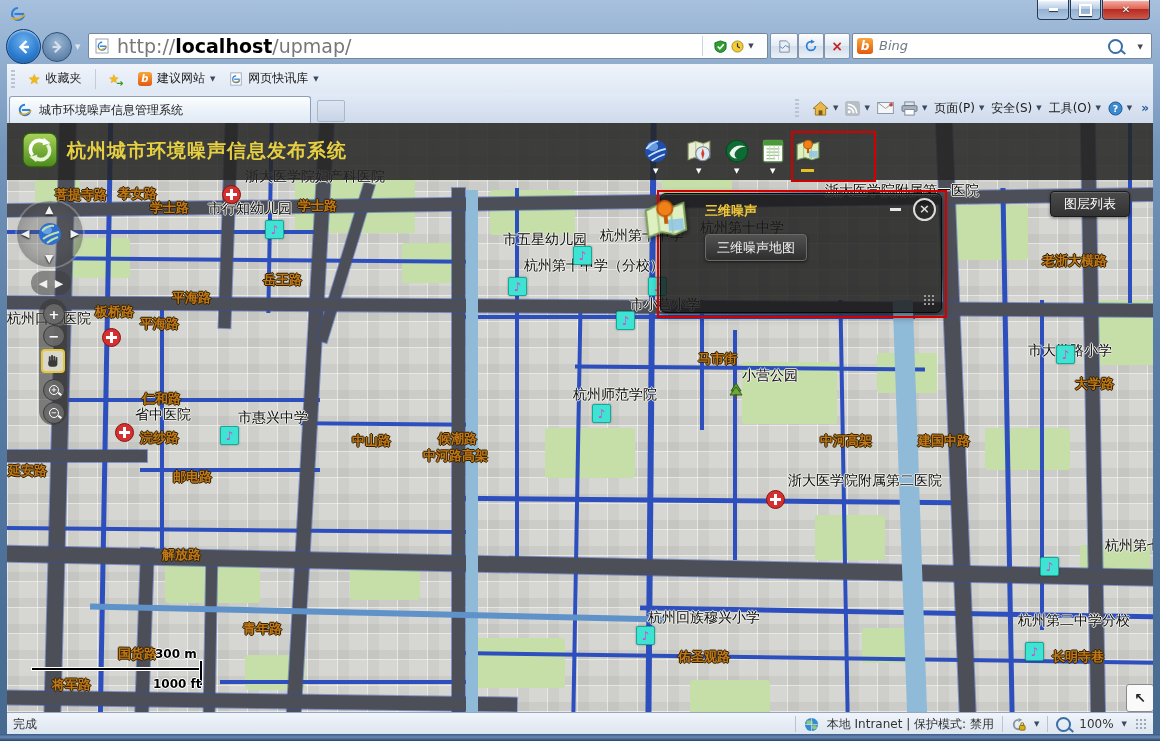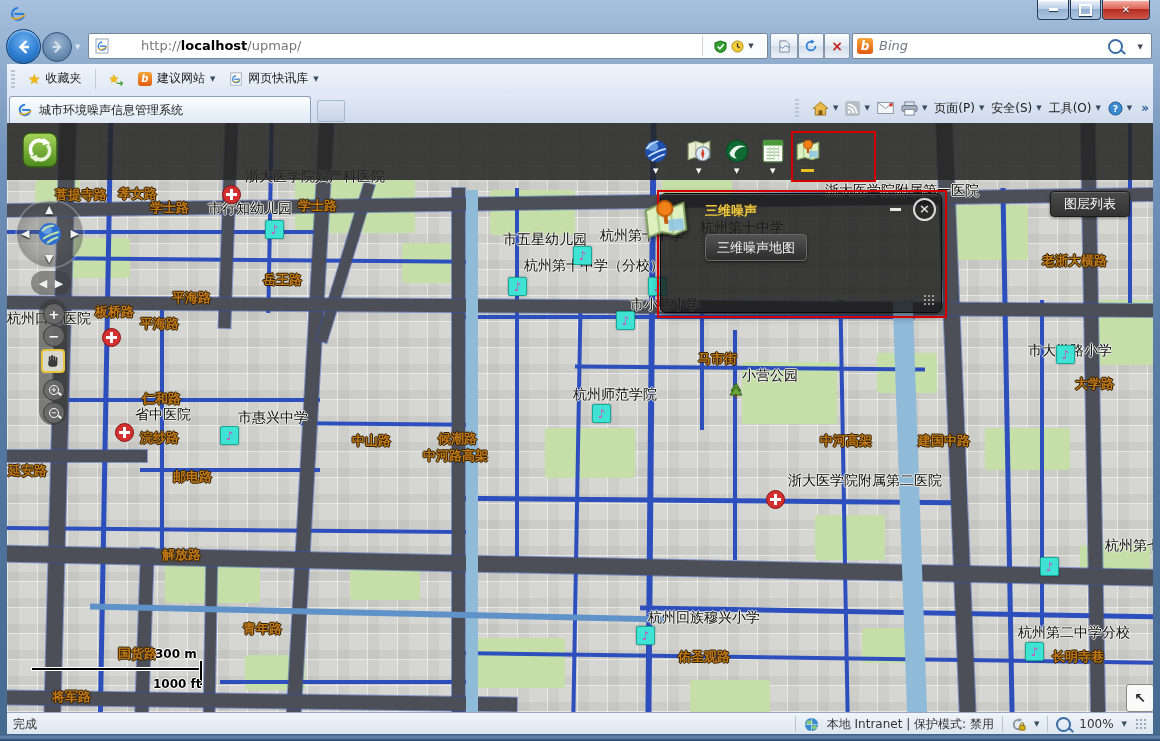--- a/index.html
+++ b/index.html
@@ -20,21 +20,21 @@
   .minbar{width:9px;height:3px;background:#fff;box-shadow:0 1px 1px #234;}
   .maxbox{width:9px;height:8px;border:2px solid #fff;box-shadow:0 1px 1px #234;}
   
   .navrow{position:absolute;left:0;top:28px;width:100%;height:36px;}
   .navcircle{position:absolute;border-radius:50%;display:flex;align-items:center;justify-content:center;}
   .back{left:6px;top:1px;width:33px;height:33px;background:radial-gradient(circle at 50% 35%,#6fb2ee,#2e7ed2 55%,#155a9e);border:1px solid #0e3c6e;box-shadow:inset 0 1px 2px rgba(255,255,255,.7);}
   .fwd{left:42px;top:4px;width:28px;height:28px;background:radial-gradient(circle at 50% 35%,#9db8d4,#6d8fb4 55%,#4e6f94);border:1px solid #31517a;}
   .navcaret{position:absolute;left:75px;top:15px;color:#dbe6f2;font-size:7px;}
   .addr{position:absolute;left:88px;top:5px;width:678px;height:24px;background:#fff;border:1px solid #76879c;border-radius:2px;}
   .addr .pageico{position:absolute;left:5px;top:4px;width:16px;height:16px;}
-  .urltext{position:absolute;left:28px;top:0;line-height:24px;font-size:13px;color:#777;margin-left:24px;}
+  .urltext{position:absolute;left:28px;top:0;line-height:24px;font-size:19px;color:#777;}
   .urltext b{color:#000;font-weight:bold;}
   .addrzone{position:absolute;right:2px;top:2px;height:20px;width:62px;background:#fcfdfe;border-left:1px solid #cdd6e0;
     display:flex;align-items:center;justify-content:center;gap:4px;}
   .zcaret{font-size:7px;color:#445;}
   .abtn{position:absolute;top:5px;height:24px;width:26px;border:1px solid #8395ab;border-radius:2px;
     background:linear-gradient(180deg,#fdfefe,#e3ebf4 50%,#d3deea 51%,#e9f0f7);display:flex;align-items:center;justify-content:center;}
   .stopx{color:#c42420;font-weight:bold;font-size:14px;}
   .search{position:absolute;left:852px;top:5px;width:298px;height:24px;background:#fff;border:1px solid #76879c;border-radius:2px;}
   .blogo{position:absolute;left:4px;top:4px;width:16px;height:16px;border-radius:3px;color:#fff;font-weight:bold;font-style:italic;
     font-size:12px;text-align:center;line-height:16px;background:linear-gradient(180deg,#f8a83c,#e05a10);}
@@ -414,42 +414,42 @@
         <span class="rlabel" style="left: 416px; top: 324px;">中河路高架</span>
         <span class="rlabel" style="left: 813px; top: 309px;">中河高架</span>
         <span class="rlabel" style="left: 911px; top: 309px;">建国中路</span>
         <span class="rlabel" style="left: 691px; top: 227px;">马市街</span>
         <span class="rlabel" style="left: 1035px; top: 129px;">老浙大横路</span>
         <span class="rlabel" style="left: 1068px; top: 252px;">大学路</span>
         <span class="rlabel" style="left: 671px; top: 525px;">佑圣观路</span>
         <span class="rlabel" style="left: 1045px; top: 525px;">长明寺巷</span>
         <span class="rlabel" style="left: 236px; top: 497px;">青年路</span>
         <span class="rlabel" style="left: 111px; top: 522px;">国货路</span>
-        <span class="rlabel" style="left: 45px; top: 553px; margin-top: 12px;">将军路</span>
+        <span class="rlabel" style="left: 45px; top: 553px;">将军路</span>
       </div>
     <div class="layer">
 
     <span class="plabel" style="left: 238px; top: 45px;">浙大医学院妇产科医院</span>
         <span class="plabel" style="left: 818px; top: 59px;">浙大医学院附属第一医院</span>
         <span class="plabel" style="left: 201px; top: 77px;">市行知幼儿园</span>
         <span class="plabel" style="left: 0px; top: 187px;">杭州口腔医院</span>
         <span class="plabel" style="left: 496px; top: 108px;">市五星幼儿园</span>
         <span class="plabel" style="left: 593px; top: 104px;">杭州第十中学</span>
         <span class="plabel" style="left: 693px; top: 96px;">杭州第十中学</span>
         <span class="plabel" style="left: 517px; top: 134px;">杭州第十中学（分校）</span>
         <span class="plabel" style="left: 623px; top: 173px;">市小营小学</span>
         <span class="plabel" style="left: 128px; top: 283px;">省中医院</span>
         <span class="plabel" style="left: 231px; top: 286px;">市惠兴中学</span>
         <span class="plabel" style="left: 566px; top: 263px;">杭州师范学院</span>
         <span class="plabel" style="left: 735px; top: 244px;">小营公园</span>
         <span class="plabel" style="left: 781px; top: 349px;">浙大医学院附属第二医院</span>
         <span class="plabel" style="left: 1021px; top: 207px; margin-top: 12px;">市大学路小学</span>
         <span class="plabel" style="left: 1098px; top: 414px;">杭州第七中学</span>
         <span class="plabel" style="left: 641px; top: 486px;">杭州回族穆兴小学</span>
-        <span class="plabel" style="left: 1011px; top: 501px;">杭州第二中学分校</span>
+        <span class="plabel" style="left: 1011px; top: 489px;">杭州第二中学分校</span>
       </div>
     <div class="layer">
 
     <span class="hosp" style="left: 215px; top: 62px;"></span>
         <span class="hosp" style="left: 95px; top: 205px;"></span>
         <span class="hosp" style="left: 108px; top: 300px;"></span>
         <span class="hosp" style="left: 759px; top: 367px;"></span>
       </div>
     <div class="layer">
 
@@ -541,20 +541,21 @@
     </div>
 
     <div class="appheader"></div>
     <svg class="applogo" style="z-index:7" viewBox="0 0 36 36">
       <rect x="2" y="2" width="32" height="32" rx="7" fill="url(#lg-green)" stroke="#2e5e10"></rect>
       <path d="M11 23 A8.5 8.5 0 0 1 23 11" stroke="#ffffff" stroke-width="3.4" fill="none"></path>
       <path d="M25 13 A8.5 8.5 0 0 1 13 25" stroke="#e8f4d8" stroke-width="3.4" fill="none"></path>
       <path d="M21.5 6.5 L28 11.5 L20.5 13.5 Z" fill="#ffffff"></path>
       <path d="M14.5 29.5 L8 24.5 L15.5 22.5 Z" fill="#e8f4d8"></path>
     </svg>
+    <span class="apptitle" style="z-index:7">杭州城市环境噪声信息发布系统</span>
 
     <div class="tbico" style="left:636px">
       <svg viewBox="0 0 24 24" width="26" height="26">
         <circle cx="12" cy="12" r="10" fill="#1e4fae"></circle>
           <ellipse cx="9" cy="8" rx="5" ry="4" fill="#7fb3f0" opacity=".75"></ellipse>
         <path d="M3 10 Q8 4 14 3 M5 17 Q12 12 21 10 M8 21 Q14 17 20 15" stroke="#cfe4ff" fill="none" stroke-width="1.6"></path>
       </svg>
     </div>
     <span class="tbcaret" style="left:646px">▼</span>
     <div class="tbico" style="left:679px">

